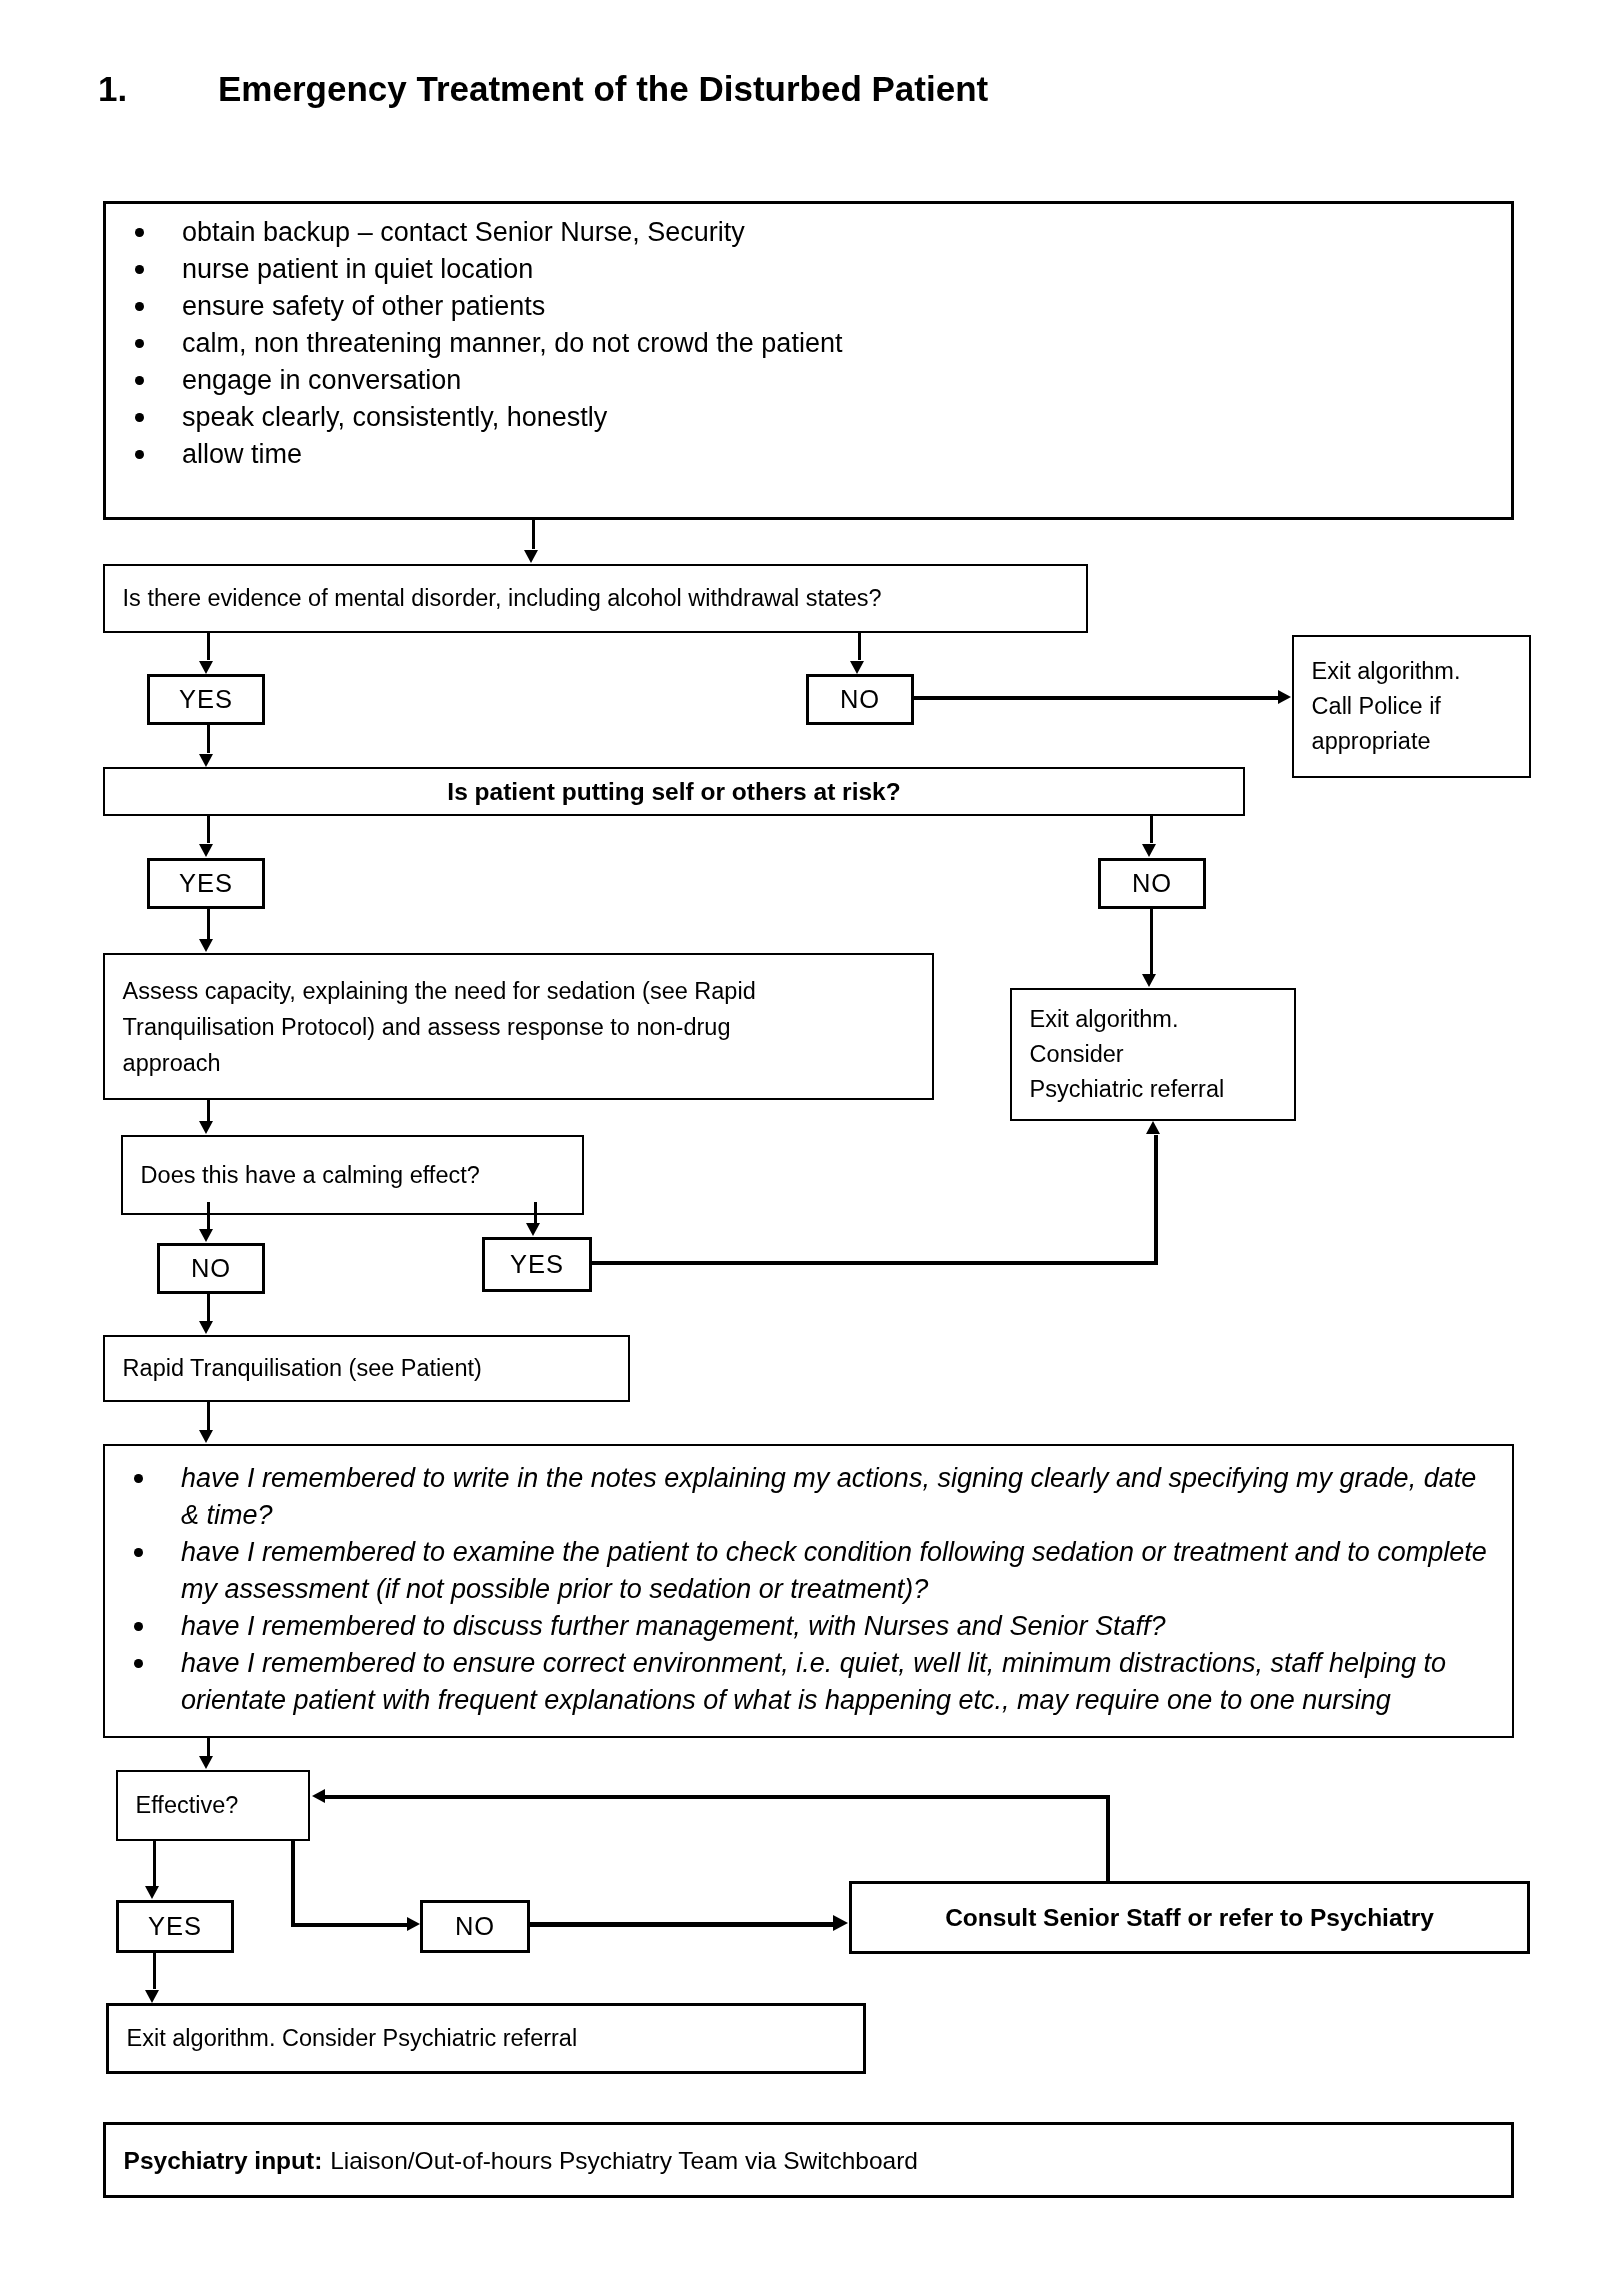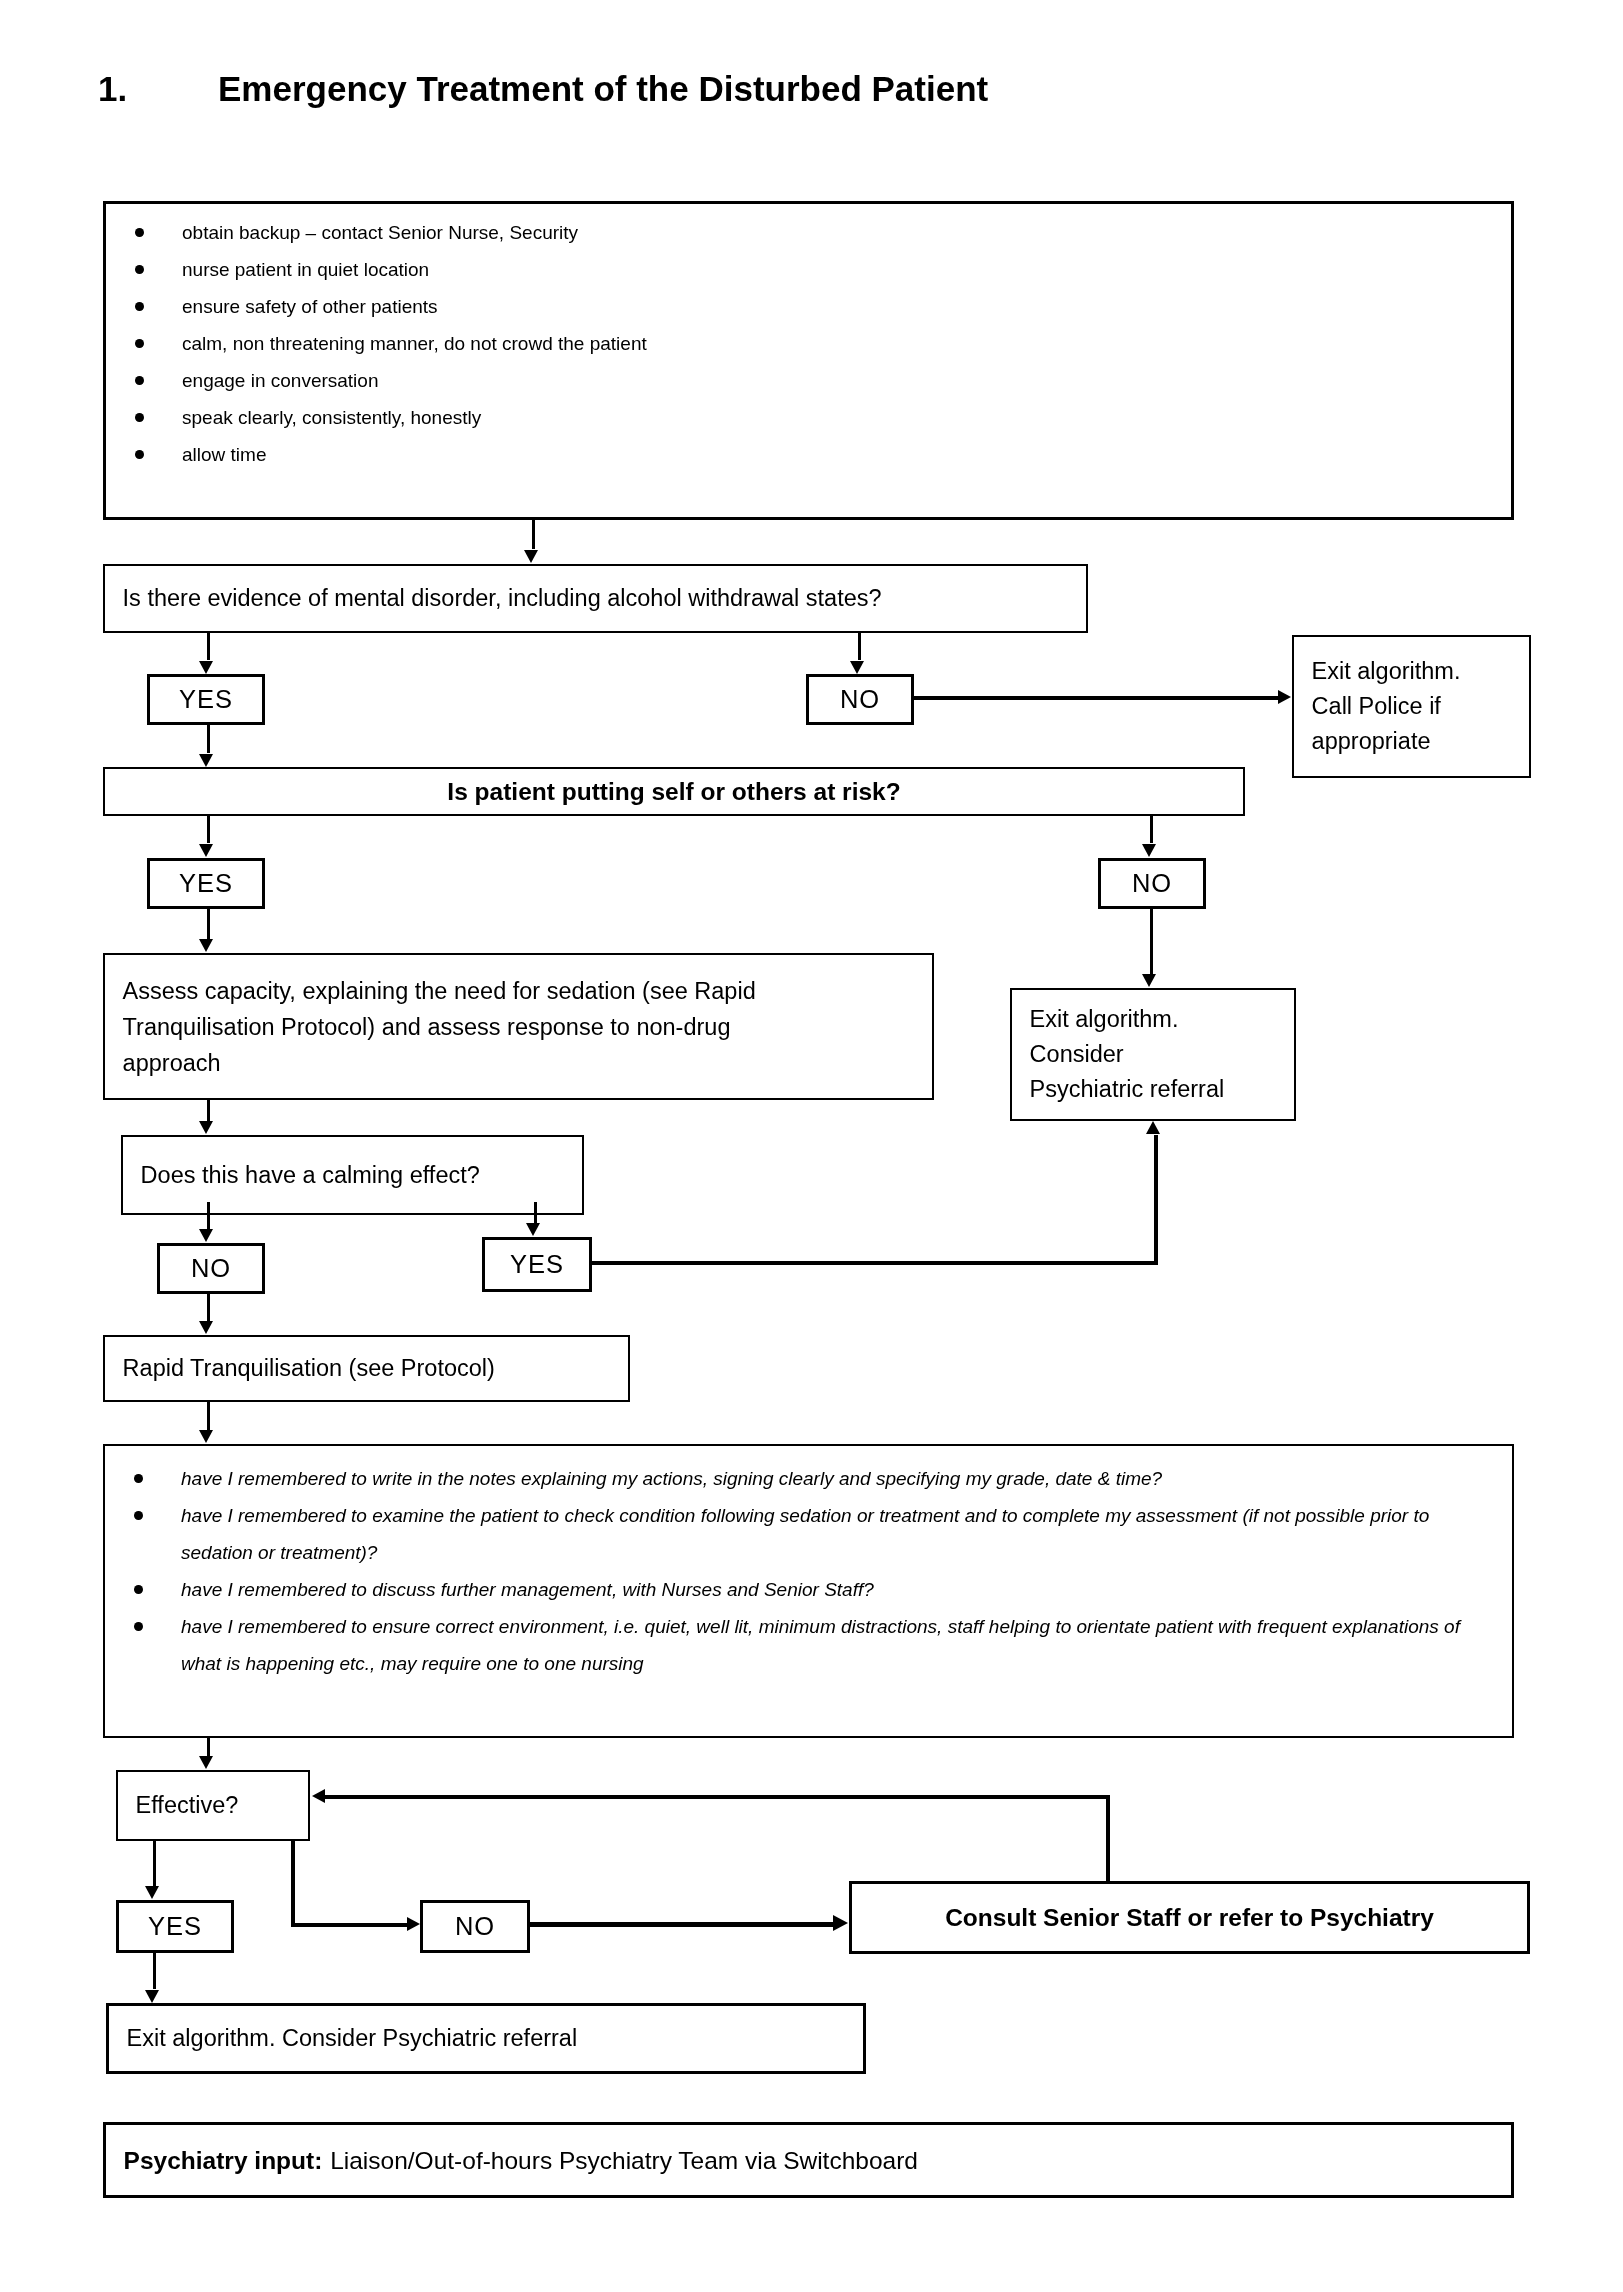--- a/index.html
+++ b/index.html
@@ -18,21 +18,21 @@
   .thick{border-width:3.9px;}
   .center{justify-content:center;text-align:center;}
   .bold{font-weight:bold;}
   .pre{white-space:pre-line;}
   .node{
     position:absolute;box-sizing:border-box;border:3.9px solid #000;background:#fff;
     display:flex;align-items:center;justify-content:center;
     font-size:25.5px;letter-spacing:1px;
   }
   ul.blist{list-style:none;margin:0;padding:9.8px 19.6px 0 0;}
-  ul.blist li{position:relative;padding-left:76px;font-size:19px;line-height:37px;}
+  ul.blist li{position:relative;padding-left:76px;font-size:27px;line-height:37px;}
   ul.blist li::before{
     content:"";position:absolute;left:29px;top:14.7px;width:8.8px;height:8.8px;
     border-radius:50%;background:#000;
   }
   .v,.h{position:absolute;background:#000;}
   .ah{position:absolute;width:0;height:0;}
   .ah-d{border-left:7.8px solid transparent;border-right:7.8px solid transparent;border-top:13.7px solid #000;}
   .ah-u{border-left:7.8px solid transparent;border-right:7.8px solid transparent;border-bottom:13.7px solid #000;}
   .ah-r{border-top:7.8px solid transparent;border-bottom:7.8px solid transparent;border-left:13.7px solid #000;}
   .ah-rb{border-top:8.8px solid transparent;border-bottom:8.8px solid transparent;border-left:15.7px solid #000;}
@@ -119,21 +119,21 @@
   <div class="node" style="left:157px;top:1243px;width:108px;height:51px;">NO</div>
   <div class="node" style="left:482px;top:1237px;width:110px;height:55px;">YES</div>
 
   <div class="h" style="left:592px;top:1261px;width:566px;height:3.9px;"></div>
   <div class="v" style="left:1154px;top:1135px;width:3.9px;height:130px;"></div>
   <div class="ah ah-u" style="left:1146px;top:1121px;"></div>
 
   <div class="v" style="left:207px;top:1294px;width:2.9px;height:27.4px;"></div>
   <div class="ah ah-d" style="left:199px;top:1321px;"></div>
 
-  <div class="box pad" style="left:103px;top:1335px;width:527px;height:67px;">Rapid Tranquilisation (see Protocol)</div>
+  <div class="box pad" style="left:103px;top:1335px;width:527px;height:67px;">Rapid Tranquilisation (see Patient)</div>
 
   <div class="v" style="left:207px;top:1402px;width:2.9px;height:28px;"></div>
   <div class="ah ah-d" style="left:199px;top:1430px;"></div>
 
   <div class="box" style="left:103px;top:1444px;width:1411px;height:294px;display:block;">
     <ul class="blist" style="padding-top:13.7px;font-style:italic;">
       <li>have I remembered to write in the notes explaining my actions, signing clearly and specifying my grade, date &amp; time?</li>
       <li>have I remembered to examine the patient to check condition following sedation or treatment and to complete my assessment (if not possible prior to sedation or treatment)?</li>
       <li>have I remembered to discuss further management, with Nurses and Senior Staff?</li>
       <li>have I remembered to ensure correct environment, i.e. quiet, well lit, minimum distractions, staff helping to orientate patient with frequent explanations of what is happening etc., may require one to one nursing</li>

